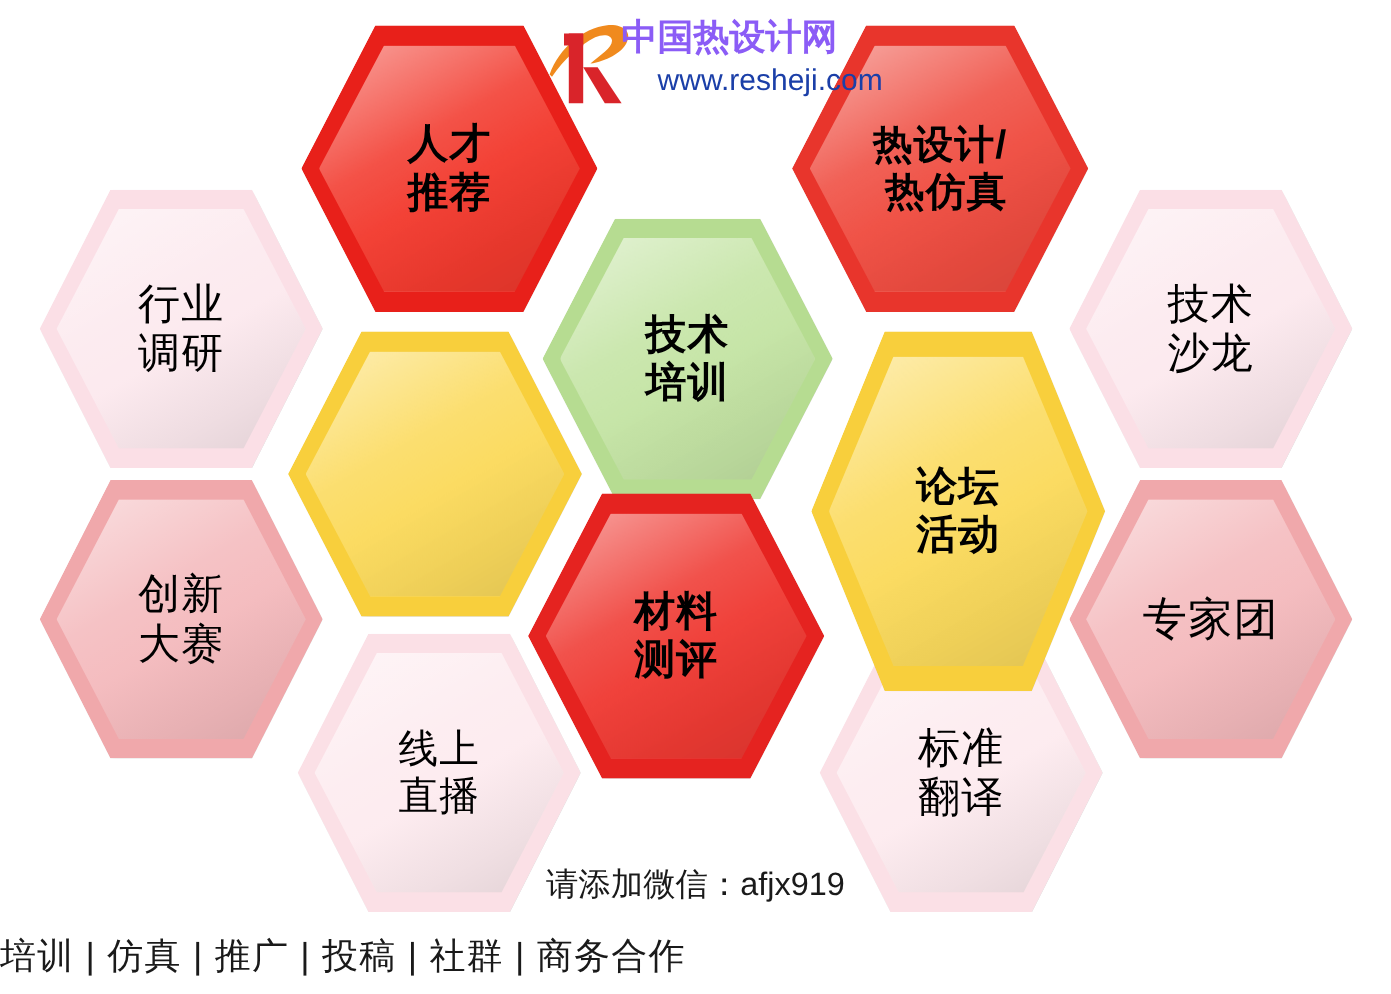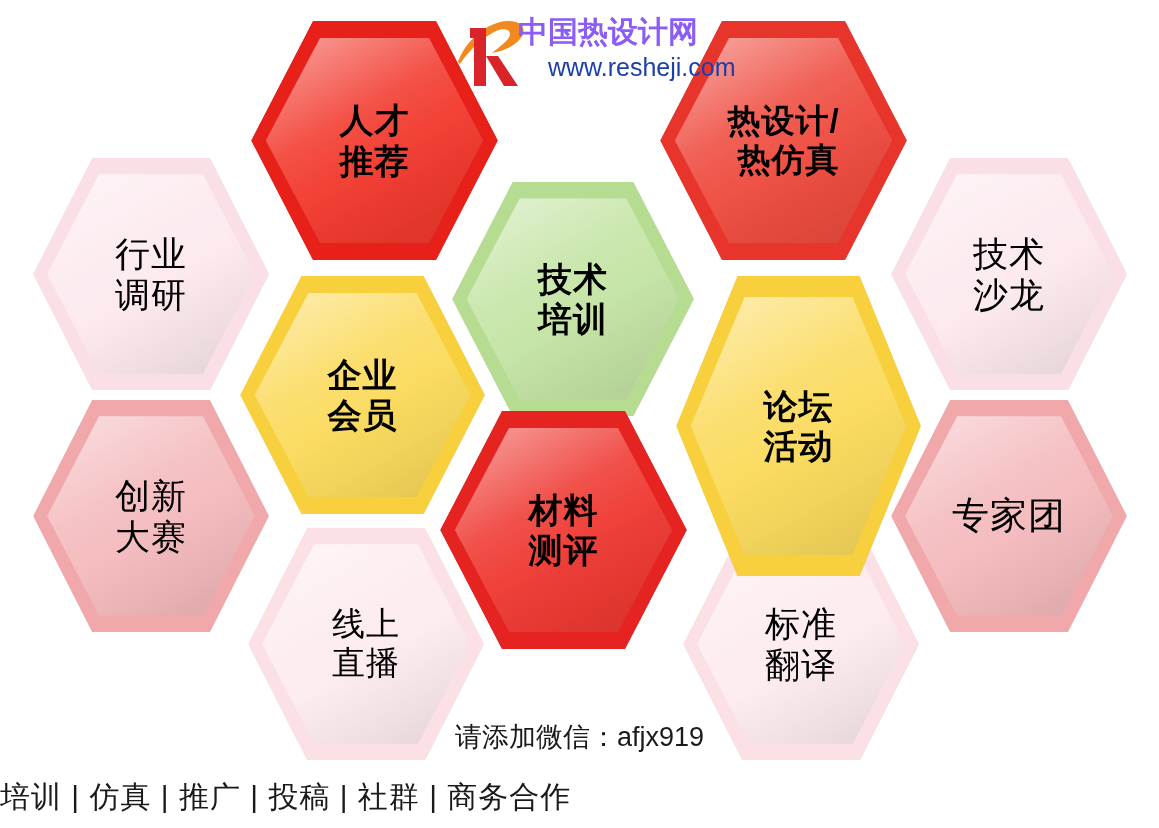--- a/index.html
+++ b/index.html
@@ -146,22 +146,20 @@
       </div>
       <div class="hex bold" style="left: 452px; top: 182px; width: 242px; height: 234px; z-index: 25; filter: drop-shadow(rgba(0, 0, 0, 0.28) 3px 4px 3px);">
         <div class="hex-inner" style="background: rgb(182, 220, 145);"></div>
         <div class="hex-bevel" style="background: linear-gradient(150deg, rgba(255, 255, 255, 0.55) 0%, rgba(255, 255, 255, 0.12) 38%, rgba(255, 255, 255, 0.04) 55%, rgba(0, 0, 0, 0.05) 78%, rgba(0, 0, 0, 0.11) 100%), rgb(196, 228, 164);"></div>
         <div class="hex-label" style="font-size: 34px;">技术
 培训</div>
       </div>
       <div class="hex bold" style="left: 240px; top: 276px; width: 245px; height: 238px; z-index: 20; filter: drop-shadow(rgba(0, 0, 0, 0.28) 3px 4px 3px);">
         <div class="hex-inner" style="background: rgb(248, 207, 60);"></div>
         <div class="hex-bevel" style="background: linear-gradient(150deg, rgba(255, 255, 255, 0.55) 0%, rgba(255, 255, 255, 0.12) 38%, rgba(255, 255, 255, 0.04) 55%, rgba(0, 0, 0, 0.05) 78%, rgba(0, 0, 0, 0.11) 100%), rgb(251, 218, 92);"></div>
-        <div class="hex-label" style="font-size: 34px;">企业
-会员</div>
       </div>
       <div class="hex bold" style="left: 676px; top: 276px; width: 245px; height: 300px; z-index: 20; filter: drop-shadow(rgba(0, 0, 0, 0.28) 3px 4px 3px);">
         <div class="hex-inner" style="background: rgb(248, 207, 60);"></div>
         <div class="hex-bevel" style="background: linear-gradient(150deg, rgba(255, 255, 255, 0.55) 0%, rgba(255, 255, 255, 0.12) 38%, rgba(255, 255, 255, 0.04) 55%, rgba(0, 0, 0, 0.05) 78%, rgba(0, 0, 0, 0.11) 100%), rgb(251, 218, 92);"></div>
         <div class="hex-label" style="font-size: 34px;">论坛
 活动</div>
       </div>
       <div class="hex light" style="left: 33px; top: 400px; width: 236px; height: 232px; z-index: 10; filter: drop-shadow(rgba(0, 0, 0, 0.28) 3px 4px 3px);">
         <div class="hex-inner" style="background: rgb(240, 168, 171);"></div>
         <div class="hex-bevel" style="background: linear-gradient(150deg, rgba(255, 255, 255, 0.55) 0%, rgba(255, 255, 255, 0.12) 38%, rgba(255, 255, 255, 0.04) 55%, rgba(0, 0, 0, 0.05) 78%, rgba(0, 0, 0, 0.11) 100%), rgb(244, 186, 189);"></div>

